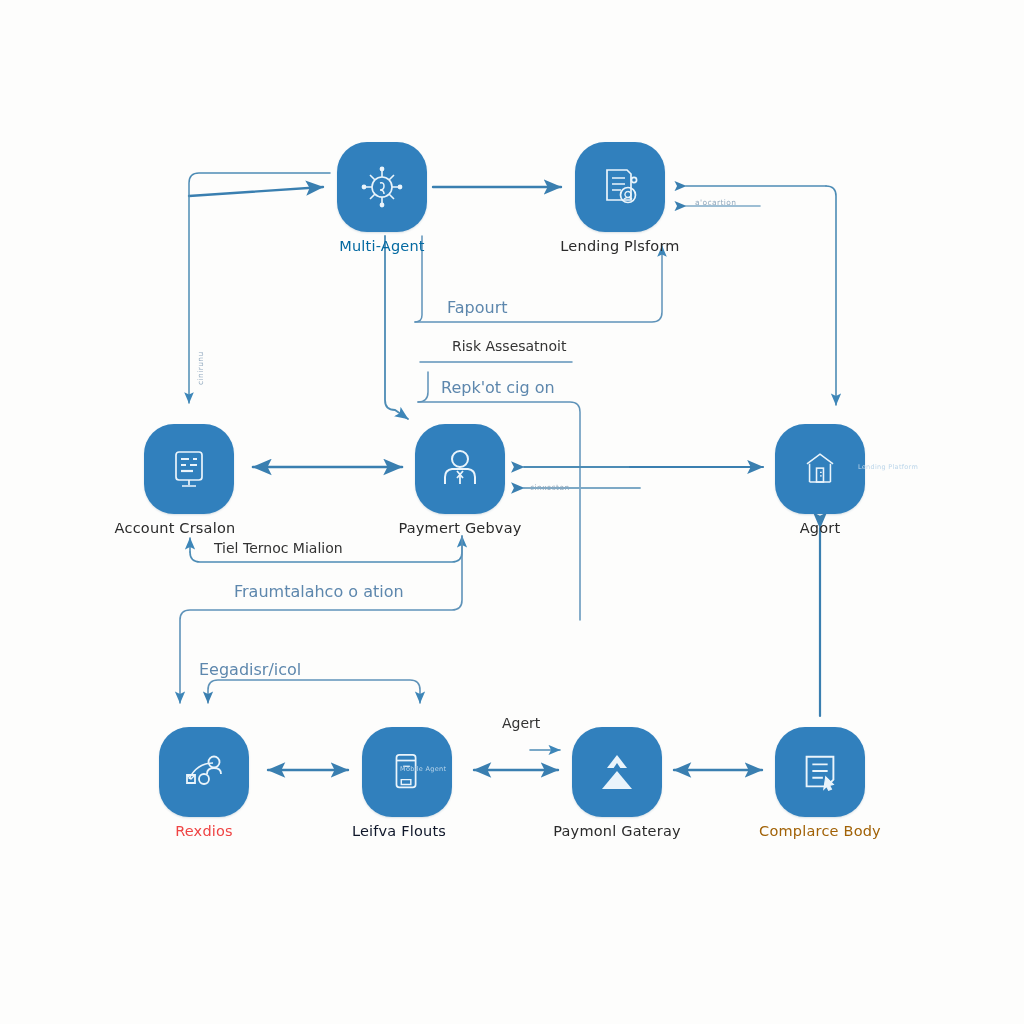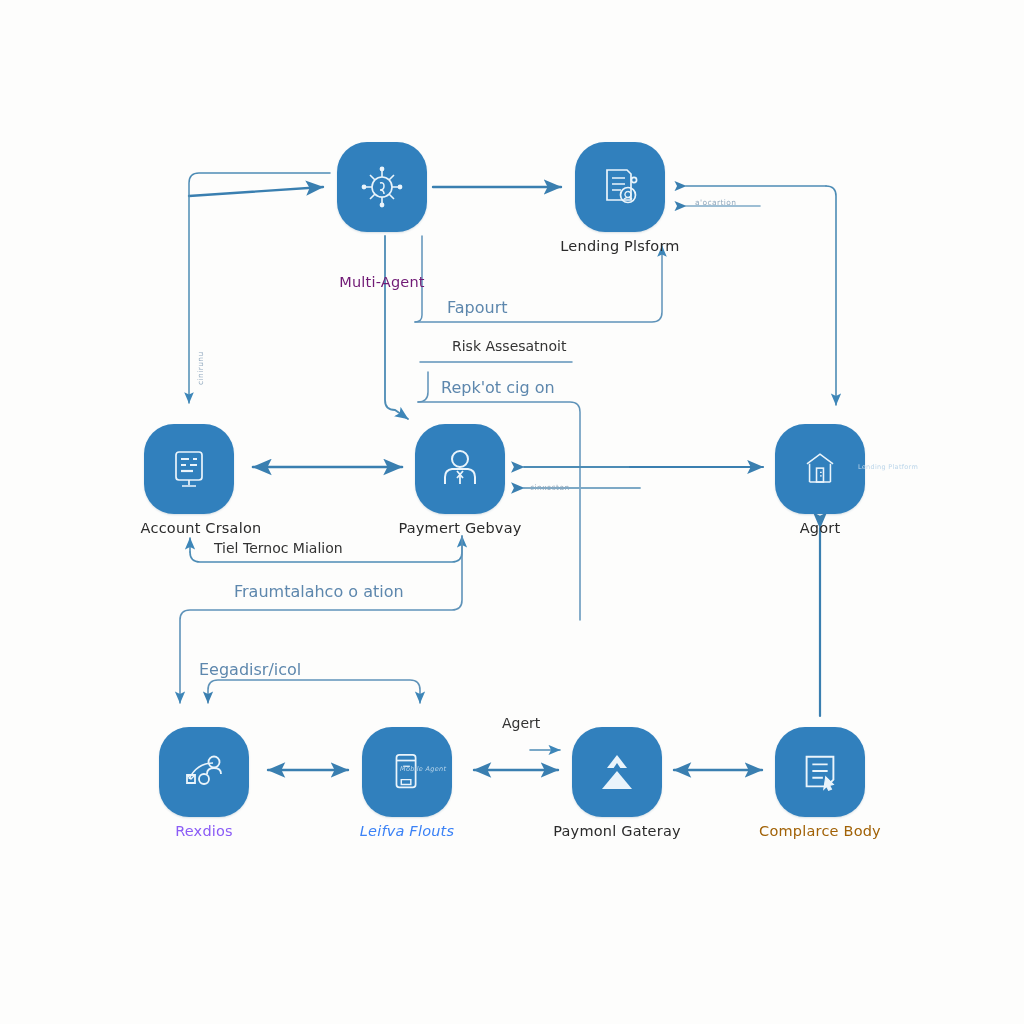--- a/index.html
+++ b/index.html
@@ -240,32 +240,32 @@
   <div class="node" style="left: 775px; top: 727px; background: rgb(49, 128, 189);">
     <span>
       <svg width="44" height="44" viewBox="0 0 46 46" fill="none" stroke="#eaf4fb" stroke-width="2">
         <path d="M9 7 H37 V31 L30 38 H9 Z"></path>
         <path d="M15 15 H31 M15 22 H31 M15 29 H26"></path>
         <path d="M29 28 L37 36 L33 37 L35 41 L32 42 L30 38 L27 41 Z" fill="#eaf4fb" stroke-width="1.2"></path>
       </svg>
     </span>
   </div>
 
-  <div class="node-label" style="left: 267px; top: 238px; color: #701a75; margin-top: 36px;">Multi-Agent</div>
+  <div class="node-label" style="left: 267px; top: 238px; color: #0369a1;">Multi-Agent</div>
   <div class="node-label" style="left: 505px; top: 238px; color: rgb(43, 43, 43);">Lending Plsform</div>
-  <div class="node-label" style="left: 86px; top: 520px; color: rgb(43, 43, 43);">Account Crsalon</div>
+  <div class="node-label" style="left: 60px; top: 520px; color: rgb(43, 43, 43);">Account Crsalon</div>
   <div class="node-label" style="left: 345px; top: 520px; color: rgb(43, 43, 43);">Paymert Gebvay</div>
   <div class="node-label" style="left: 705px; top: 520px; color: rgb(43, 43, 43);">Agort</div>
-  <div class="node-label" style="left: 89px; top: 823px; color: #8b5cf6;">Rexdios</div>
-  <div class="node-label" style="left: 292px; top: 823px; color: #3b82f6; font-style: italic;">Leifva Flouts</div>
+  <div class="node-label" style="left: 89px; top: 823px; color: #ef4444;">Rexdios</div>
+  <div class="node-label" style="left: 284px; top: 823px; color: #0f172a;">Leifva Flouts</div>
   <div class="node-label" style="left: 502px; top: 823px; color: rgb(43, 43, 43);">Paymonl Gateray</div>
   <div class="node-label" style="left: 705px; top: 823px; color: #a16207;">Complarce Body</div>
 
   <div class="node-sub" style="left: 818px; top: 463px; margin-left: 40px;">Lending Platform</div>
-  <div class="node-sub" style="left: 400px; top: 765px; font-style: italic;">Mobile Agent</div>
+  <div class="node-sub" style="left: 400px; top: 765px;">Mobile Agent</div>
 
   <div class="edge-label" style="left: 447px; top: 298px;">Fapourt</div>
   <div class="edge-label dark" style="left: 452px; top: 338px;">Risk Assesatnoit</div>
   <div class="edge-label" style="left: 441px; top: 378px;">Repk'ot cig on</div>
   <div class="edge-label dark" style="left: 214px; top: 540px;">Tiel Ternoc Mialion</div>
   <div class="edge-label" style="left: 234px; top: 582px;">Fraumtalahco o ation</div>
   <div class="edge-label" style="left: 199px; top: 660px;">Eegadisr/icol</div>
   <div class="edge-label dark" style="left: 502px; top: 715px;">Agert</div>
 
   <div class="edge-label tiny" style="left: 695px; top: 198px;">a'ocartion</div>

